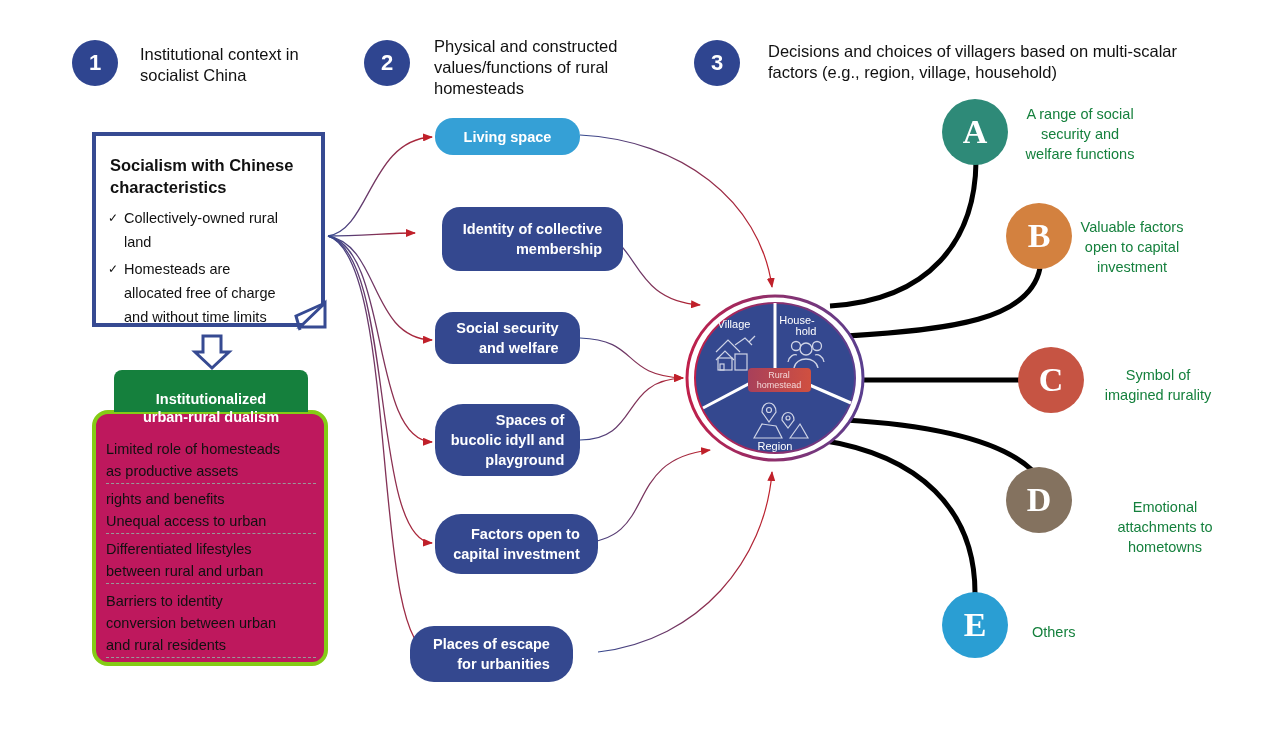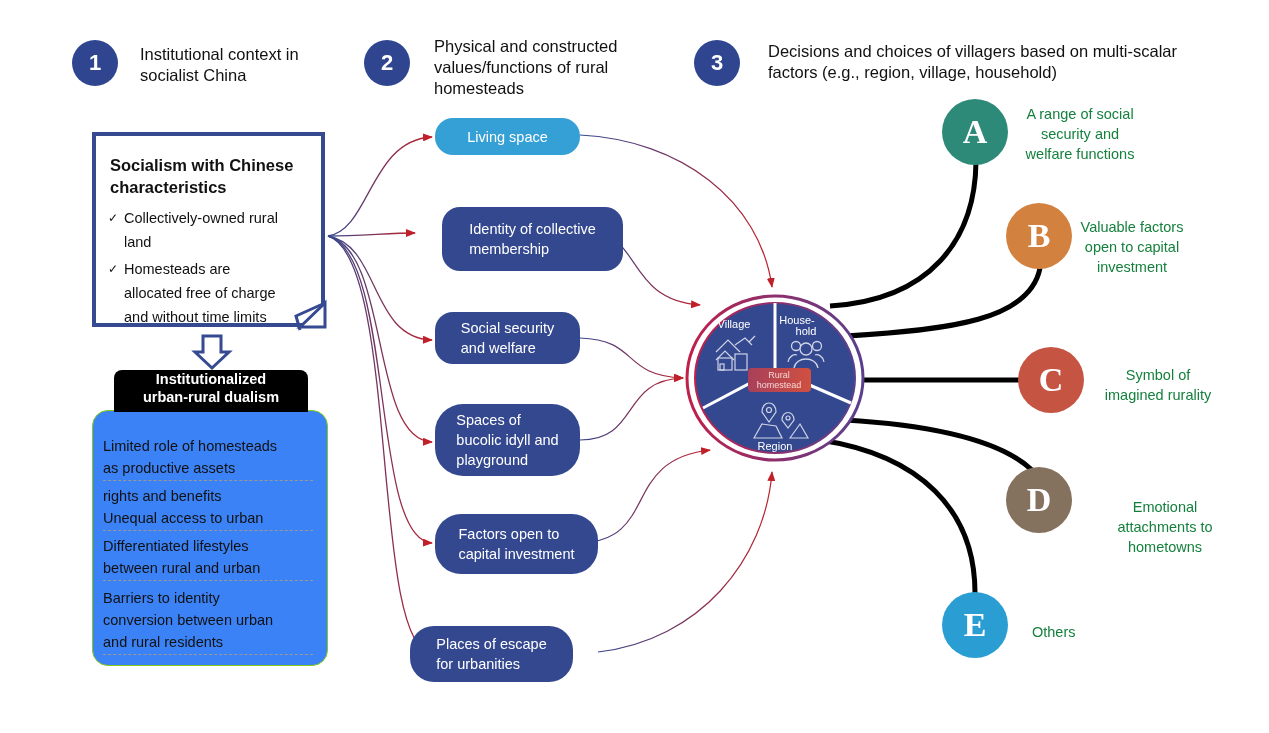--- a/index.html
+++ b/index.html
@@ -5,24 +5,24 @@
   html, body { margin:0; padding:0; background:#ffffff; }
   body { width:1269px; height:733px; position:relative; overflow:hidden; font-family:"Liberation Sans", sans-serif; color:#111; }
   .abs { position:absolute; }
   .step-num { width:46px; height:46px; border-radius:50%; background:#2f4590; color:#fff; font-weight:bold; font-size:22px; display:flex; align-items:center; justify-content:center; }
   .step-text { font-size:16.5px; line-height:21px; color:#111; }
   .box1 { left:92px; top:132px; width:233px; height:195px; border:4px solid #364a92; background:#fff; box-sizing:border-box;padding-left:40px; }
   .box1-title { position:absolute; left:14px; top:18px; font-weight:bold; font-size:16.5px; line-height:22px; }
   .check-item { position:absolute; left:12px; font-size:14.5px; line-height:24px; }
   .check-item .chk { display:inline-block; width:16px; font-size:12px; vertical-align:top; }
   .check-item .txt { display:inline-block; width:190px; vertical-align:top; }
-  .dual-head { left:114px; top:370px; width:194px; height:42px; background:#000000; border-radius:8px 8px 0 0; color:#fff; font-weight:bold; font-size:14.5px; line-height:18px; text-align:center; padding-top:0; box-sizing:border-box; }
-  .dual-box { left:92px; top:410px; width:236px; height:256px; border:1px solid #84cc16; border-radius:16px; background:#3b82f6; box-sizing:border-box; }
+  .dual-head { left:114px; top:370px; width:194px; height:42px; background:#15803d; border-radius:8px 8px 0 0; color:#fff; font-weight:bold; font-size:14.5px; line-height:18px; text-align:center; padding-top:20px; box-sizing:border-box; }
+  .dual-box { left:92px; top:410px; width:236px; height:256px; border:4px solid #84cc16; border-radius:16px; background:#be185d; box-sizing:border-box; }
   .dual-item { position:absolute; left:10px; width:210px; font-size:14.5px; line-height:22px; border-bottom:1px dashed #999; padding-bottom:1px; }
-  .pill { position:absolute; background:#34488f; color:#fff; border-radius:18px; text-align:left; font-size:14.5px; line-height:20px; display:flex; align-items:center; justify-content:center; box-sizing:border-box; padding:0 6px; }
+  .pill { position:absolute; background:#34488f; color:#fff; border-radius:18px; text-align:right; font-size:14.5px; line-height:20px; display:flex; align-items:center; justify-content:center; box-sizing:border-box; padding:0 6px;font-weight:bold; }
   .pill.light { background:#35a0d6; }
   .letter { position:absolute; width:66px; height:66px; border-radius:50%; color:#fff; font-family:"Liberation Serif", serif; font-weight:bold; font-size:34px; display:flex; align-items:center; justify-content:center; }
   .letter-label { position:absolute; font-size:14.5px; line-height:20px; text-align:center; color:#15803d; }
   svg { position:absolute; left:0; top:0; }
   .seg-label { font-family:"Liberation Sans", sans-serif; font-size:11px; fill:#fff; }
 </style>
 </head>
 <body>
 
 <div class="abs step-num" style="left:72px;top:40px;">

